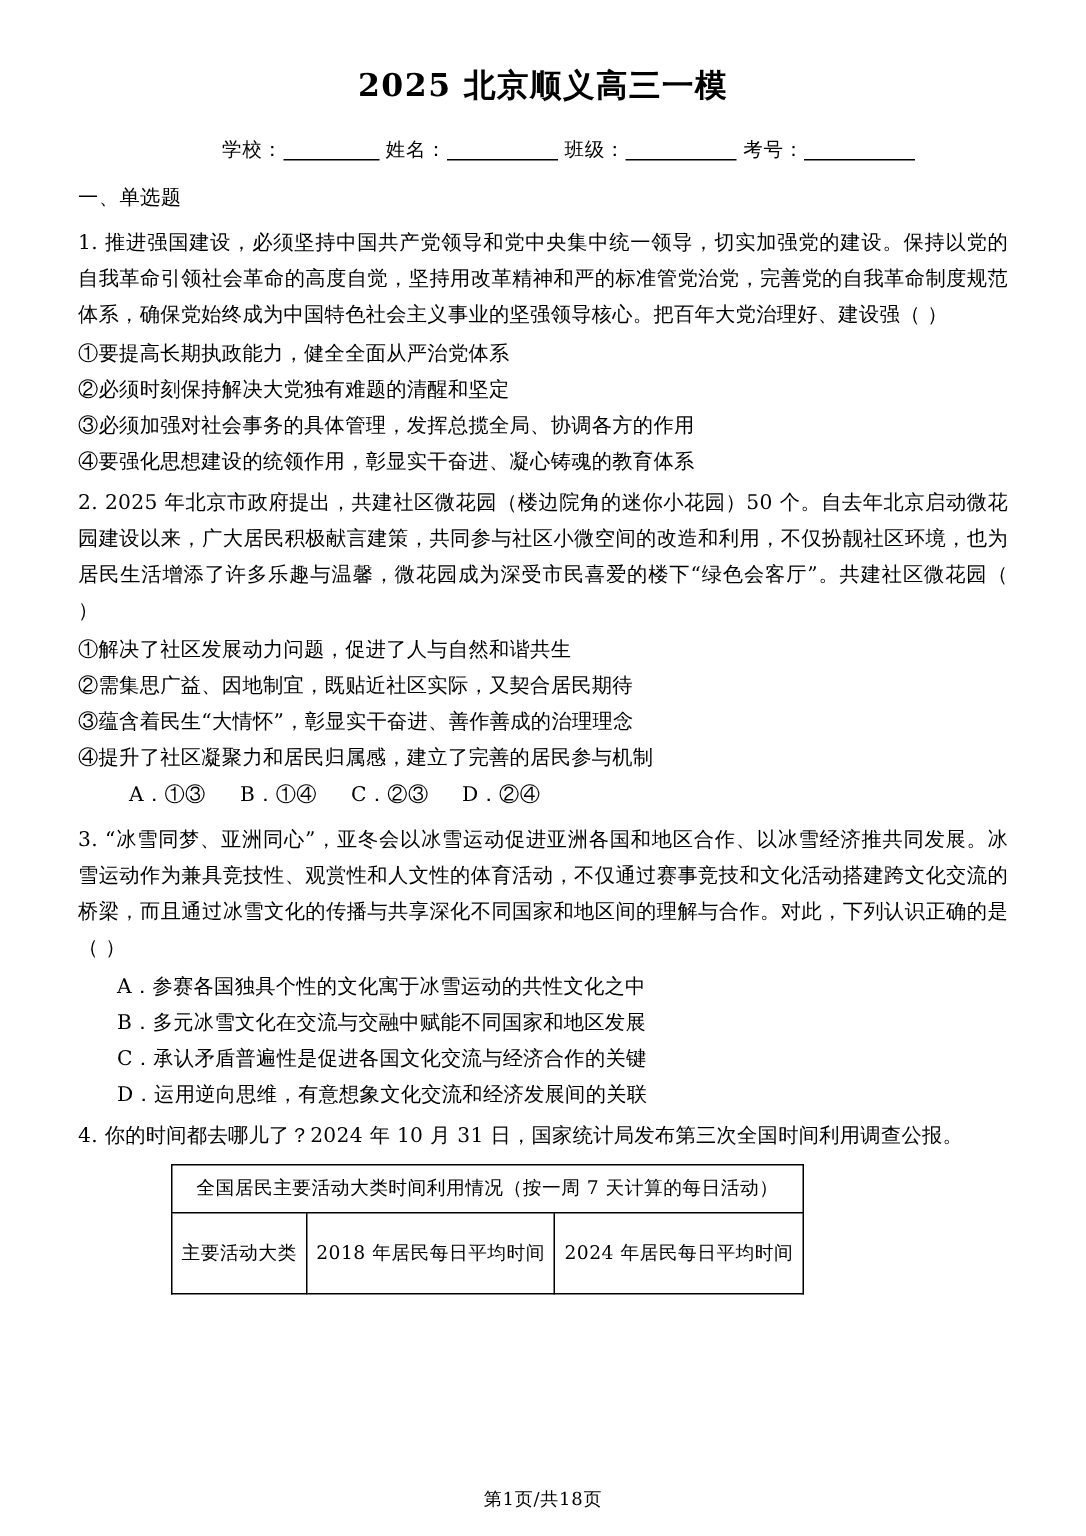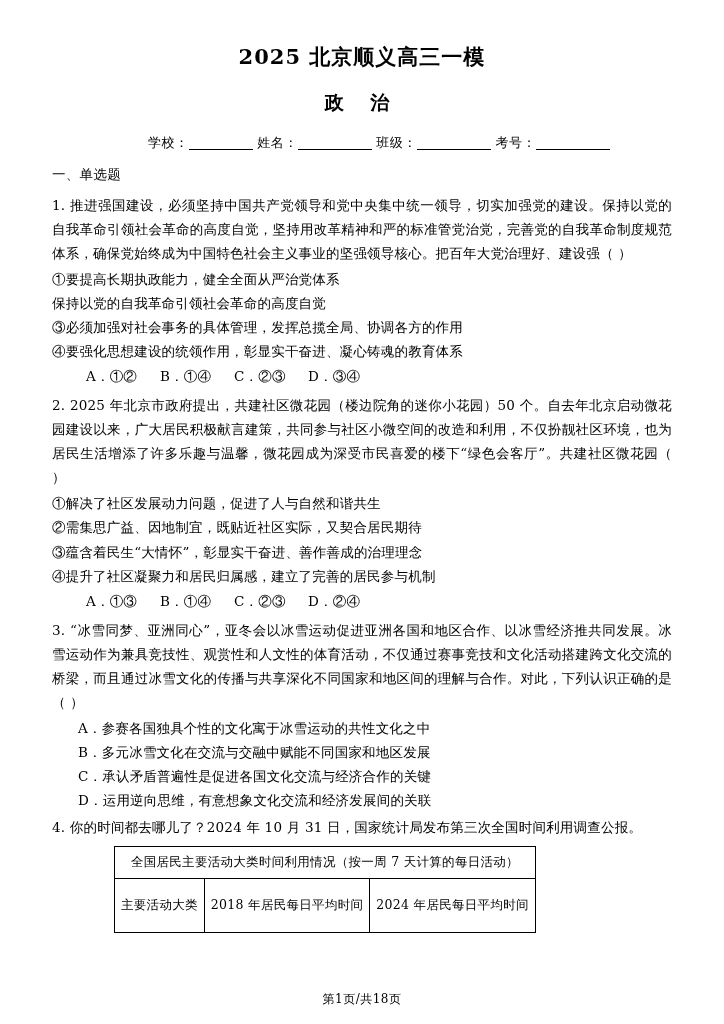--- a/index.html
+++ b/index.html
@@ -111,43 +111,39 @@
     font-size: 12px;
     letter-spacing: 0.5px;
   }
 </style>
 </head>
 <body>
 
 <div class="page">
 
   <div class="doc-title">2025 北京顺义高三一模</div>
-  <div class="doc-subtitle">政    治</div>
 
   <div class="info-line">
     <span>学校：</span><span class="fld"></span>
     <span>姓名：</span><span class="fld w2"></span>
     <span>班级：</span><span class="fld w2"></span>
     <span>考号：</span><span class="fld w2"></span>
   </div>
 
   <div class="section-head">一、单选题</div>
 
   <div class="q-block">
     <div class="q">
       <span>1.</span>
       <span>推进强国建设，必须坚持中国共产党领导和党中央集中统一领导，切实加强党的建设。保持以党的自我革命引领社会革命的高度自觉，坚持用改革精神和严的标准管党治党，完善党的自我革命制度规范体系，确保党始终成为中国特色社会主义事业的坚强领导核心。把百年大党治理好、建设强（  ）</span>
     </div>
     <div class="opt">①要提高长期执政能力，健全全面从严治党体系</div>
-    <div class="opt">保持以党的自我革命引领社会革命的高度自觉</div>
+    <div class="opt">②必须时刻保持解决大党独有难题的清醒和坚定</div>
     <div class="opt">③必须加强对社会事务的具体管理，发挥总揽全局、协调各方的作用</div>
     <div class="opt">④要强化思想建设的统领作用，彰显实干奋进、凝心铸魂的教育体系</div>
-    <div class="answers">
-      <span class="a1">A．①②</span><span class="a2">B．①④</span><span class="a3">C．②③</span><span>D．③④</span>
-    </div>
   </div>
 
   <div class="q-block">
     <div class="q">
       <span>2.</span>
       <span>2025 年北京市政府提出，共建社区微花园（楼边院角的迷你小花园）50 个。自去年北京启动微花园建设以来，广大居民积极献言建策，共同参与社区小微空间的改造和利用，不仅扮靓社区环境，也为居民生活增添了许多乐趣与温馨，微花园成为深受市民喜爱的楼下“绿色会客厅”。共建社区微花园（  ）</span>
     </div>
     <div class="opt">①解决了社区发展动力问题，促进了人与自然和谐共生</div>
     <div class="opt">②需集思广益、因地制宜，既贴近社区实际，又契合居民期待</div>
     <div class="opt">③蕴含着民生“大情怀”，彰显实干奋进、善作善成的治理理念</div>

